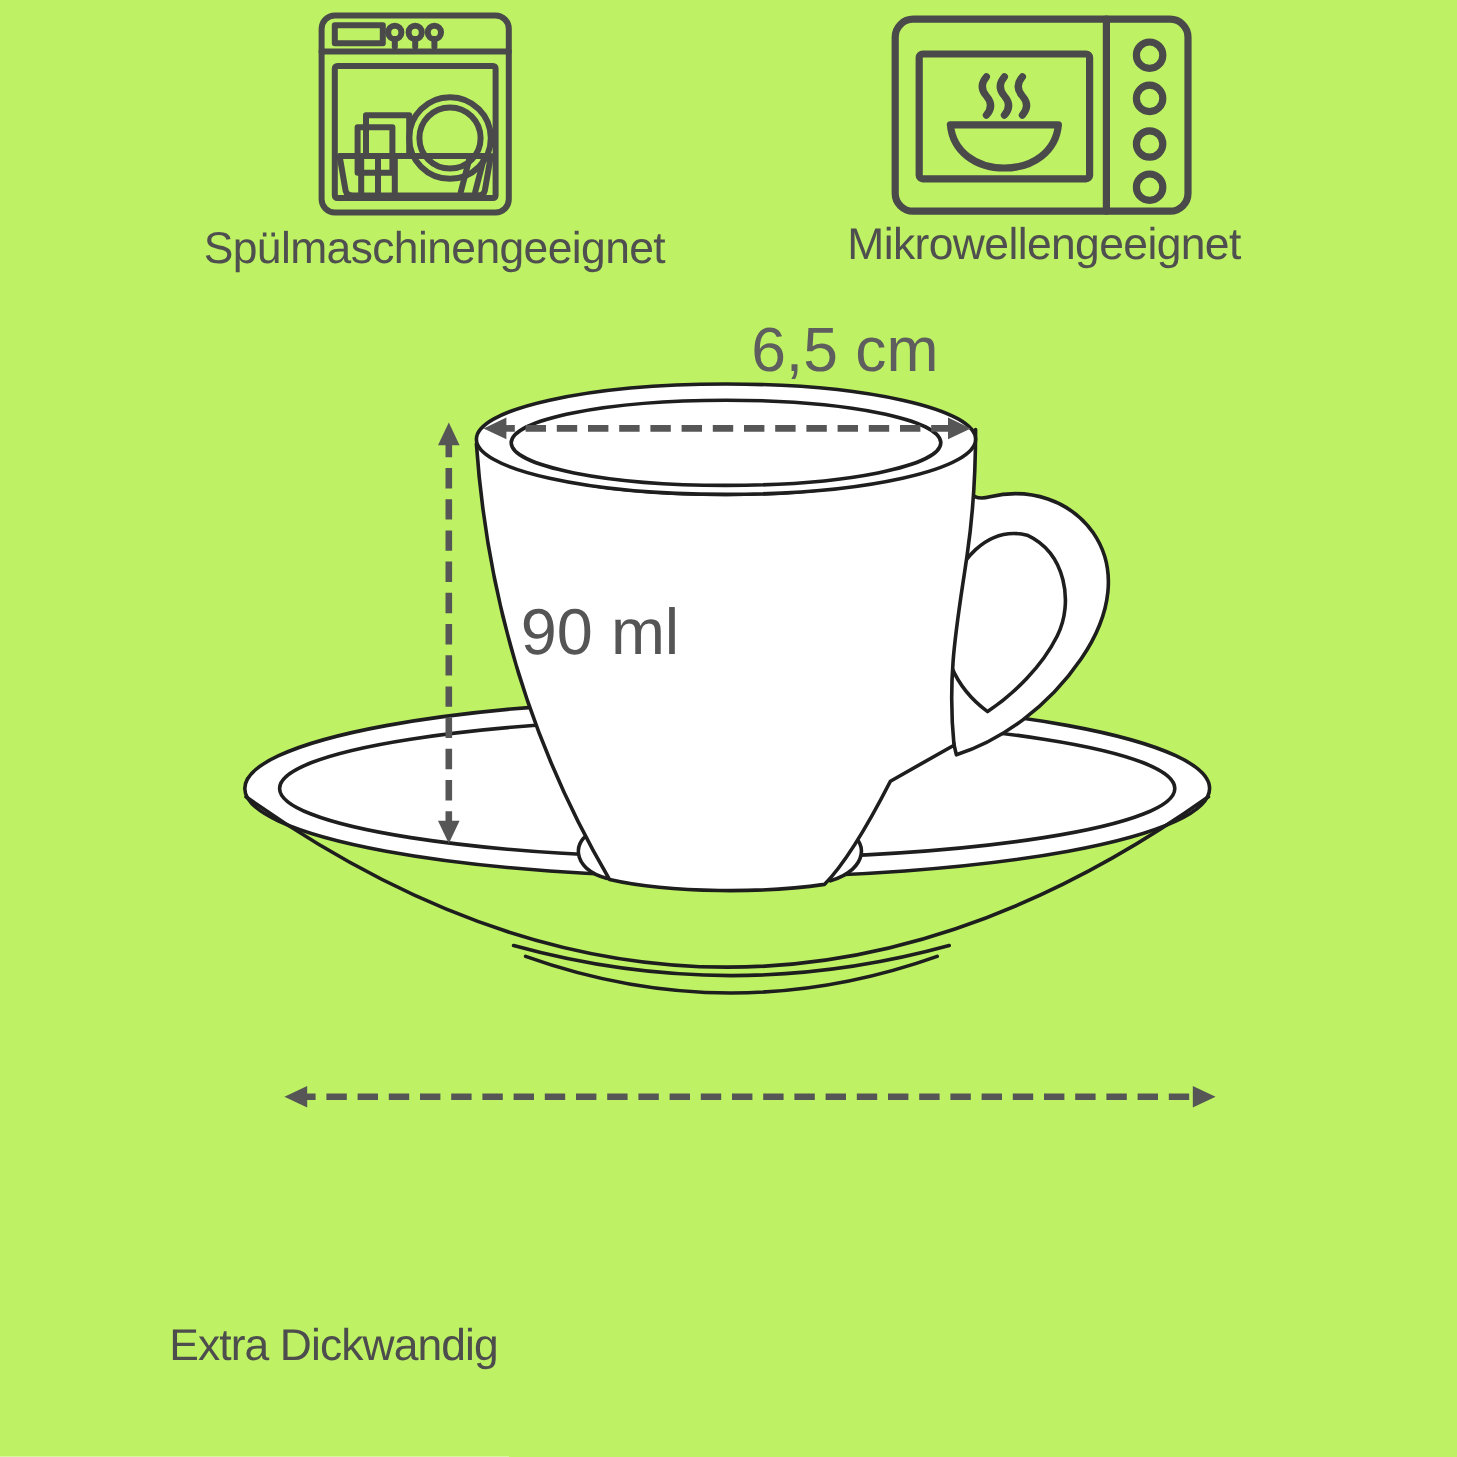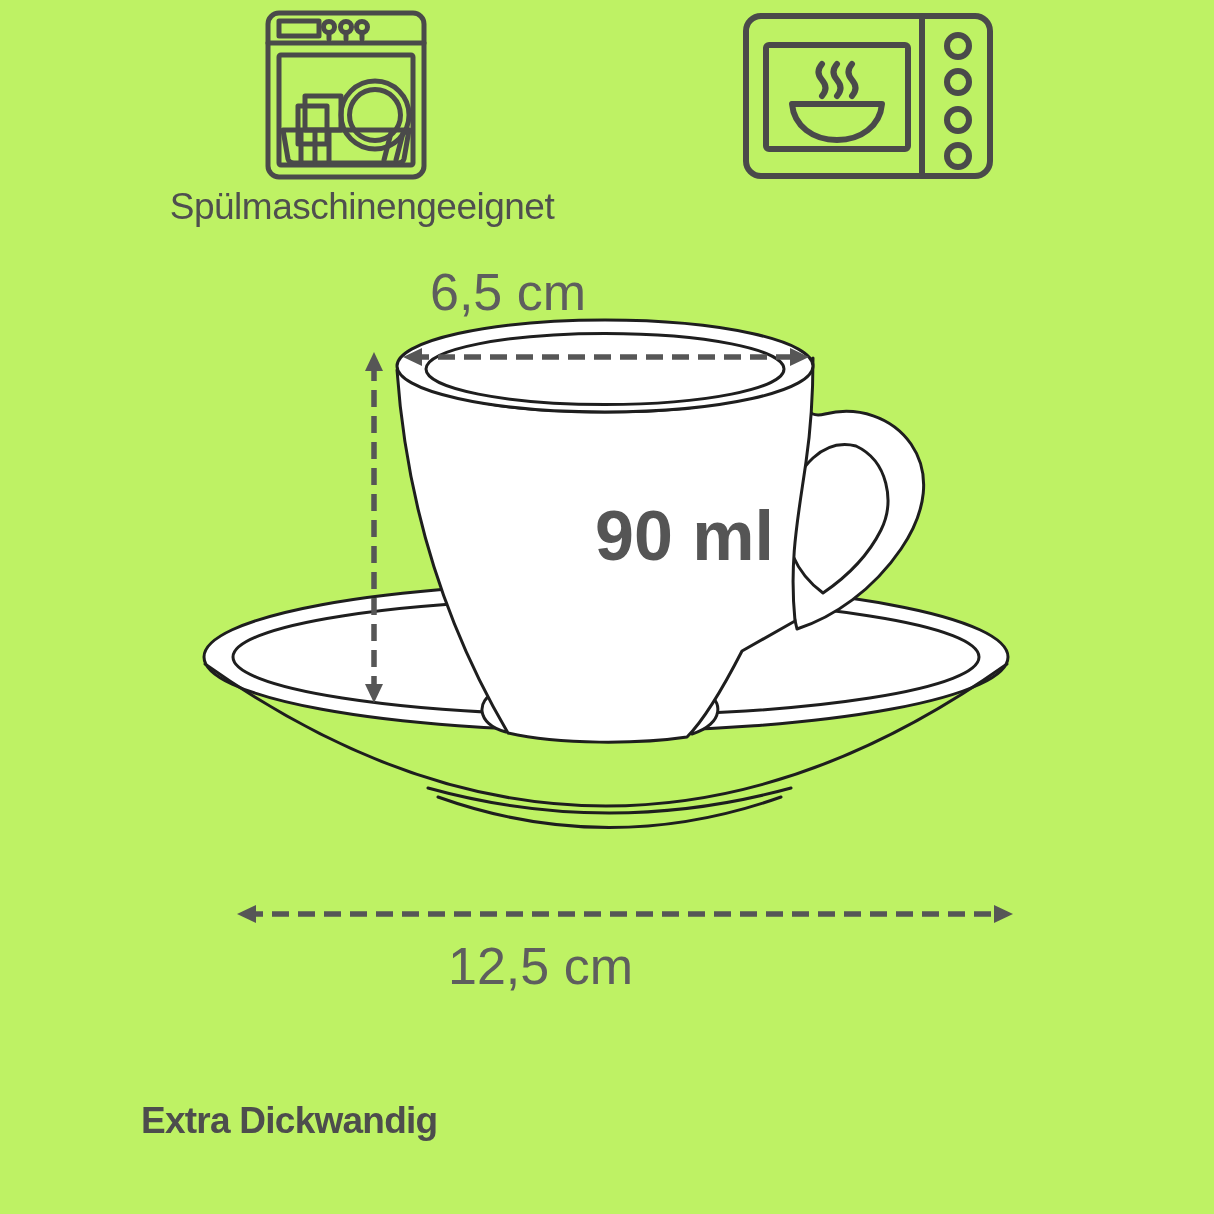--- a/index.html
+++ b/index.html
@@ -6,29 +6,29 @@
   .canvas{
     position:relative;width:1214px;height:1214px;background:#bef264;overflow:hidden;
     font-family:"Liberation Sans",sans-serif;
   }
   .abs{position:absolute;}
   .feature-label{
     position:absolute;text-align:center;color:#4f4f4f;
     font-size:37px;letter-spacing:-0.5px;white-space:nowrap;
   }
   .dim{
-    position:absolute;text-align:left;color:#5e5e5e;
+    position:absolute;text-align:right;color:#5e5e5e;
     font-size:52px;white-space:nowrap;
   }
   .capacity{
-    position:absolute;text-align:right;color:#555555;
-    font-size:70px;font-weight:bold;white-space:nowrap;
+    position:absolute;text-align:left;color:#555555;
+    font-size:54px;font-weight:normal;white-space:nowrap;
   }
   .footer-text{
-    position:absolute;color:#4d4d4d;font-size:37px;font-weight:bold;
+    position:absolute;color:#4d4d4d;font-size:37px;font-weight:normal;
     letter-spacing:-0.75px;white-space:nowrap;
   }
   svg{display:block;}
 </style>
 </head>
 <body>
 
 <div class="canvas">
 
   <svg class="abs" style="left:265px;top:10px" width="162" height="170" viewBox="0 0 162 170" fill="none" stroke="#4a4a4a" stroke-width="5" stroke-linejoin="round" stroke-linecap="round">
@@ -61,20 +61,21 @@
     <rect x="24" y="33" width="142" height="104" rx="3"></rect>
     <path d="M 50,92 L 140,92 C 138,114 119,128 95,128 C 71,128 52,114 50,92 Z"></path>
     <path d="M 80,52 q -7,8 0,16 q 7,8 0,16"></path>
     <path d="M 95,52 q -7,8 0,16 q 7,8 0,16"></path>
     <path d="M 110,52 q -7,8 0,16 q 7,8 0,16"></path>
     <circle cx="216" cy="34" r="11"></circle>
     <circle cx="216" cy="70" r="11"></circle>
     <circle cx="216" cy="108" r="11"></circle>
     <circle cx="216" cy="144" r="11"></circle>
   </svg>
+  <div class="feature-label" style="left:670px;top:183px;width:400px">Mikrowellengeeignet</div>
 
   <svg class="abs" style="left:0;top:0" width="1214" height="1214" viewBox="0 0 1214 1214" fill="none" stroke="#1e1e1e" stroke-width="3" stroke-linecap="round" stroke-linejoin="round">
 
     <g>
       <ellipse cx="606" cy="657" rx="402" ry="74" fill="#ffffff"></ellipse>
       <ellipse cx="606" cy="657" rx="373" ry="58"></ellipse>
       <path d="M 205,664 Q 606,948 1007,664"></path>
       <path d="M 428,788 Q 609,838 791,788"></path>
       <path d="M 438,797 Q 609,858 781,797"></path>
     </g>
@@ -104,17 +105,16 @@
       <path d="M 374,703 L 365,684 L 383,684 Z" fill="#565656" stroke="none"></path>
 
       <path d="M 246,914 L 1004,914" stroke-dasharray="17 9"></path>
       <path d="M 237,914 L 256,905 L 256,923 Z" fill="#565656" stroke="none"></path>
       <path d="M 1013,914 L 994,905 L 994,923 Z" fill="#565656" stroke="none"></path>
     </g>
   </svg>
 
   <div class="dim" style="left:430px;top:262px;width:352px">6,5 cm</div>
   <div class="capacity" style="left:434px;top:496px;width:340px">90 ml</div>
-  <div class="dim" style="left:448px;top:936px;width:350px">12,5 cm</div>
 
   <div class="footer-text" style="left:141px;top:1100px">Extra Dickwandig</div>
 
 </div>
 
 </body></html>

